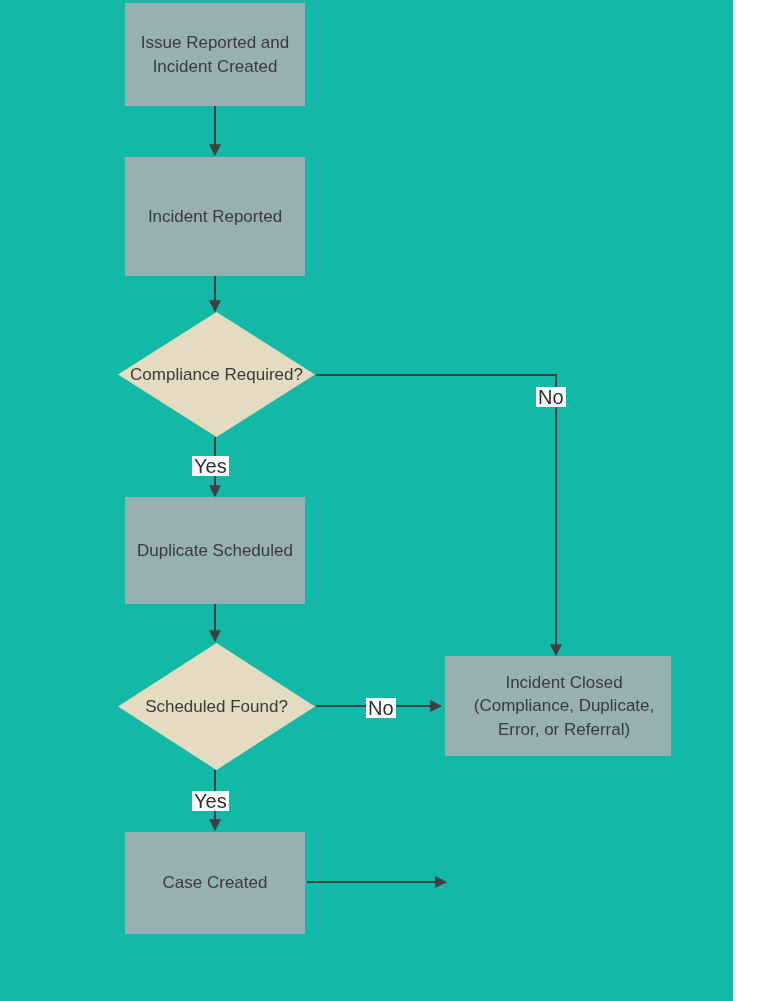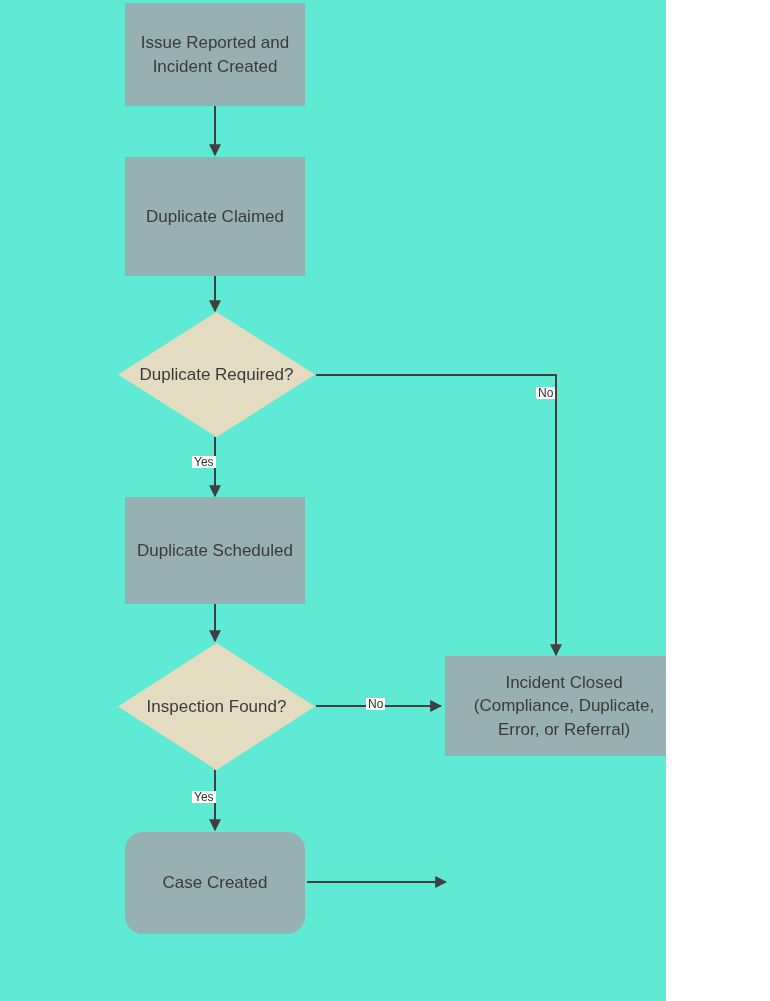--- a/index.html
+++ b/index.html
@@ -5,23 +5,23 @@
   html, body {
     margin: 0;
     padding: 0;
     background: #ffffff;
   }
   body {
     font-family: "Liberation Sans", "DejaVu Sans", sans-serif;
   }
   #canvas {
     position: relative;
-    width: 666px;
+    width: 733px;
     height: 1001px;
-    background: #5eead4;
+    background: #14b8a6;
     overflow: hidden;
   }
   svg.edges {
     position: absolute;
     left: 0;
     top: 0;
     width: 770px;
     height: 1001px;
     pointer-events: none;
   }
@@ -60,21 +60,21 @@
     align-items: center;
     justify-content: center;
     text-align: center;
     color: #3a3a3a;
     font-size: 17px;
     line-height: 1.38;
   }
   .edge-label {
     position: absolute;
     color: #2f2f2f;
-    font-size: 12px;
+    font-size: 20px;
     line-height: 1;
     white-space: nowrap;
     background: #ffffff;
     padding: 0 2px;
   }
 </style>
 </head>
 <body>
 
 <div id="canvas">
@@ -101,46 +101,46 @@
     <path d="M 316 706 L 441 706" stroke="#404040" stroke-width="2" fill="none" marker-end="url(#arrow)"></path>
 
     <path d="M 307 882 L 446 882" stroke="#404040" stroke-width="2" fill="none" marker-end="url(#arrow)"></path>
   </svg>
 
   <div class="node process" style="left:125px; top:3px; width:180px; height:103px;">
     <span>Issue Reported and Incident Created</span>
   </div>
 
   <div class="node process" style="left:125px; top:157px; width:180px; height:119px;">
-    <span>Duplicate Claimed</span>
+    <span>Incident Reported</span>
   </div>
 
   <div class="decision-wrap" style="left:118px; top:312px; width:197px; height:125px;">
     <svg class="decision-shape" viewBox="0 0 197 125" preserveAspectRatio="none" xmlns="http://www.w3.org/2000/svg">
       <polygon points="98.5,0 197,62.5 98.5,125 0,62.5" fill="#e4dcc0"></polygon>
     </svg>
-    <div class="decision-label">Duplicate Required?</div>
+    <div class="decision-label">Compliance Required?</div>
   </div>
 
   <div class="node process" style="left:125px; top:497px; width:180px; height:107px;">
     <span>Duplicate Scheduled</span>
   </div>
 
   <div class="decision-wrap" style="left:118px; top:643px; width:197px; height:127px;">
     <svg class="decision-shape" viewBox="0 0 197 127" preserveAspectRatio="none" xmlns="http://www.w3.org/2000/svg">
       <polygon points="98.5,0 197,63.5 98.5,127 0,63.5" fill="#e4dcc0"></polygon>
     </svg>
-    <div class="decision-label">Inspection Found?</div>
+    <div class="decision-label">Scheduled Found?</div>
   </div>
 
   <div class="node process" style="left:445px; top:656px; width:226px; height:100px;padding-left:22px;">
     <span>Incident Closed (Compliance, Duplicate, Error, or Referral)</span>
   </div>
 
-  <div class="node process" style="left:125px; top:832px; width:180px; height:102px;border-radius:18px;">
+  <div class="node process" style="left:125px; top:832px; width:180px; height:102px;">
     <span>Case Created</span>
   </div>
 
 
   <div class="edge-label" style="left:192px; top:456px;">Yes</div>
 
   <div class="edge-label" style="left:536px; top:387px;">No</div>
 
   <div class="edge-label" style="left:192px; top:791px;">Yes</div>
 

